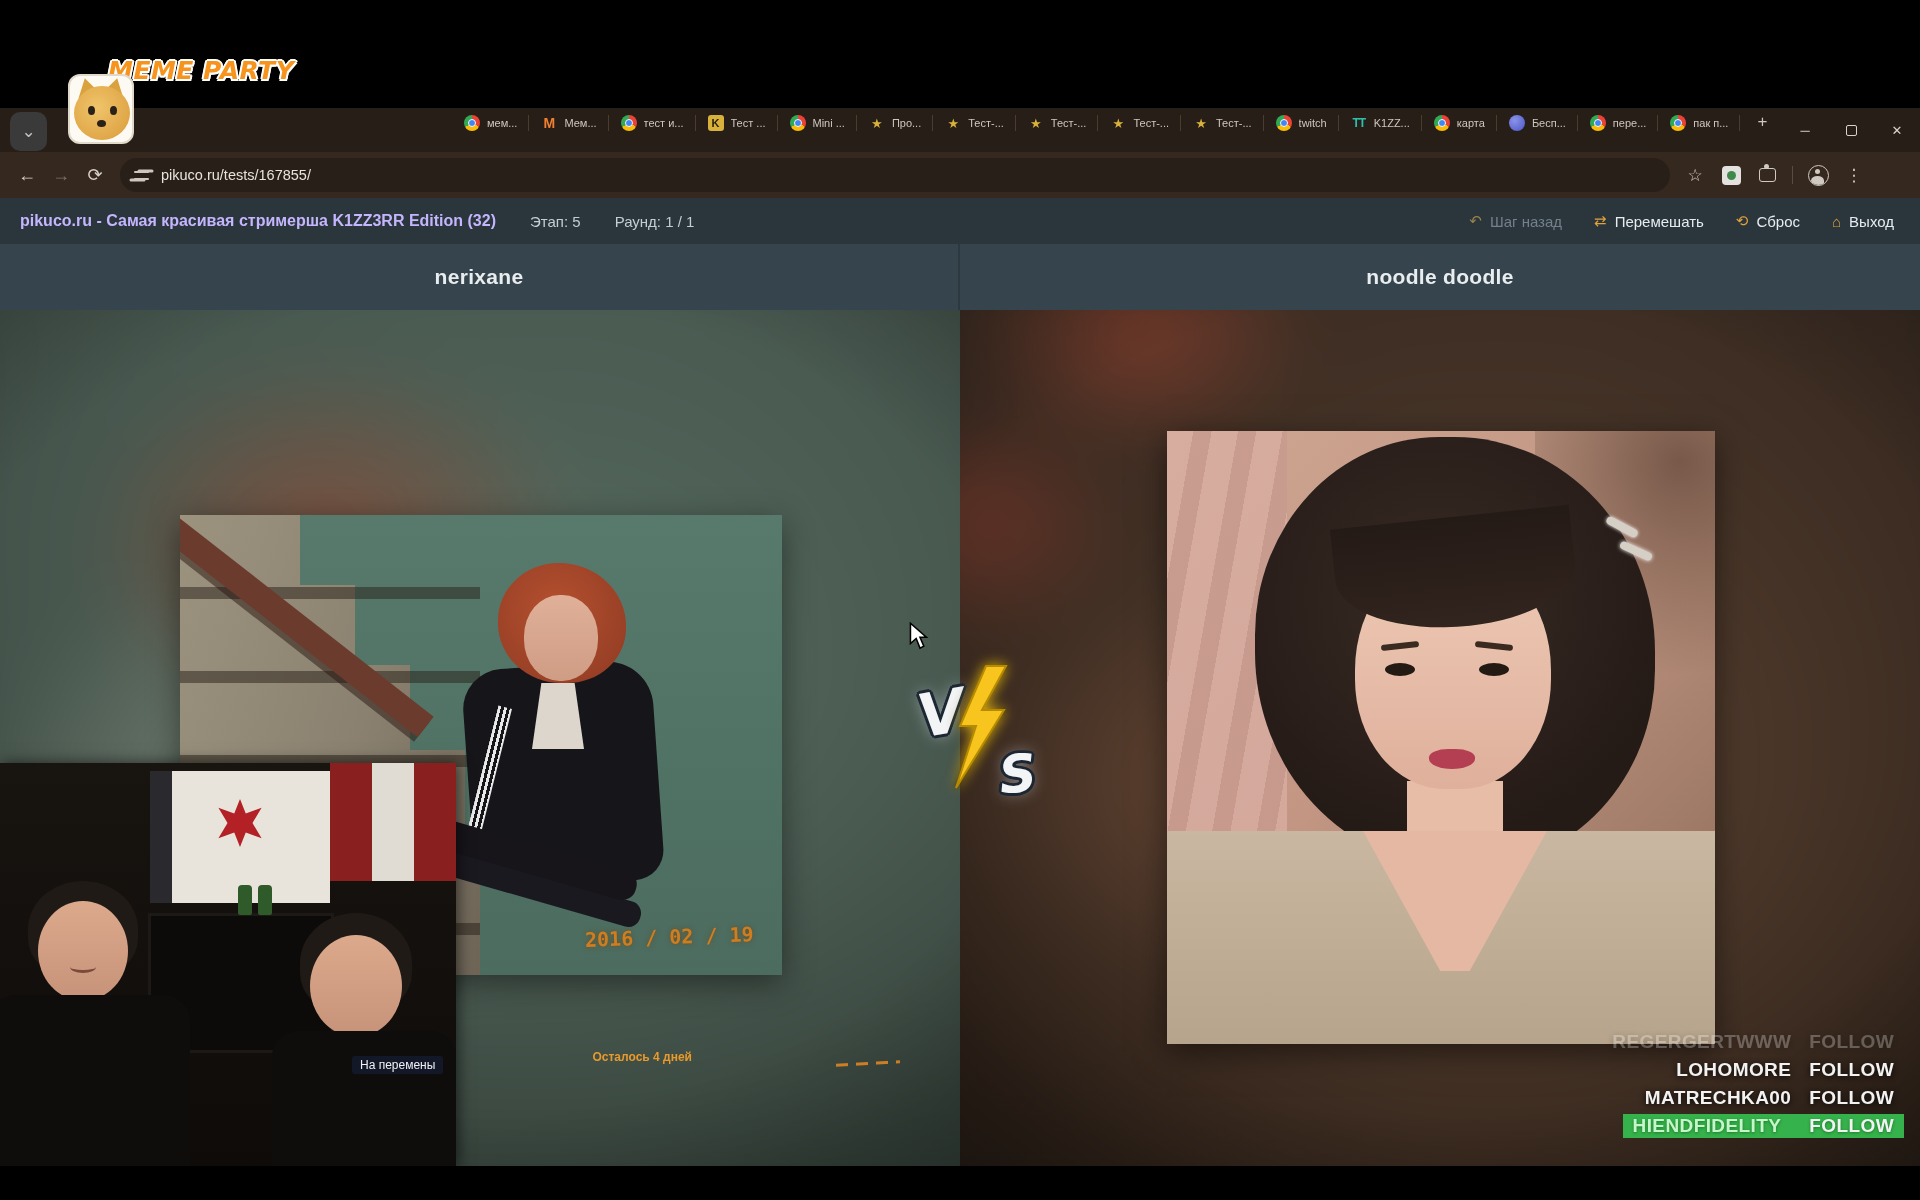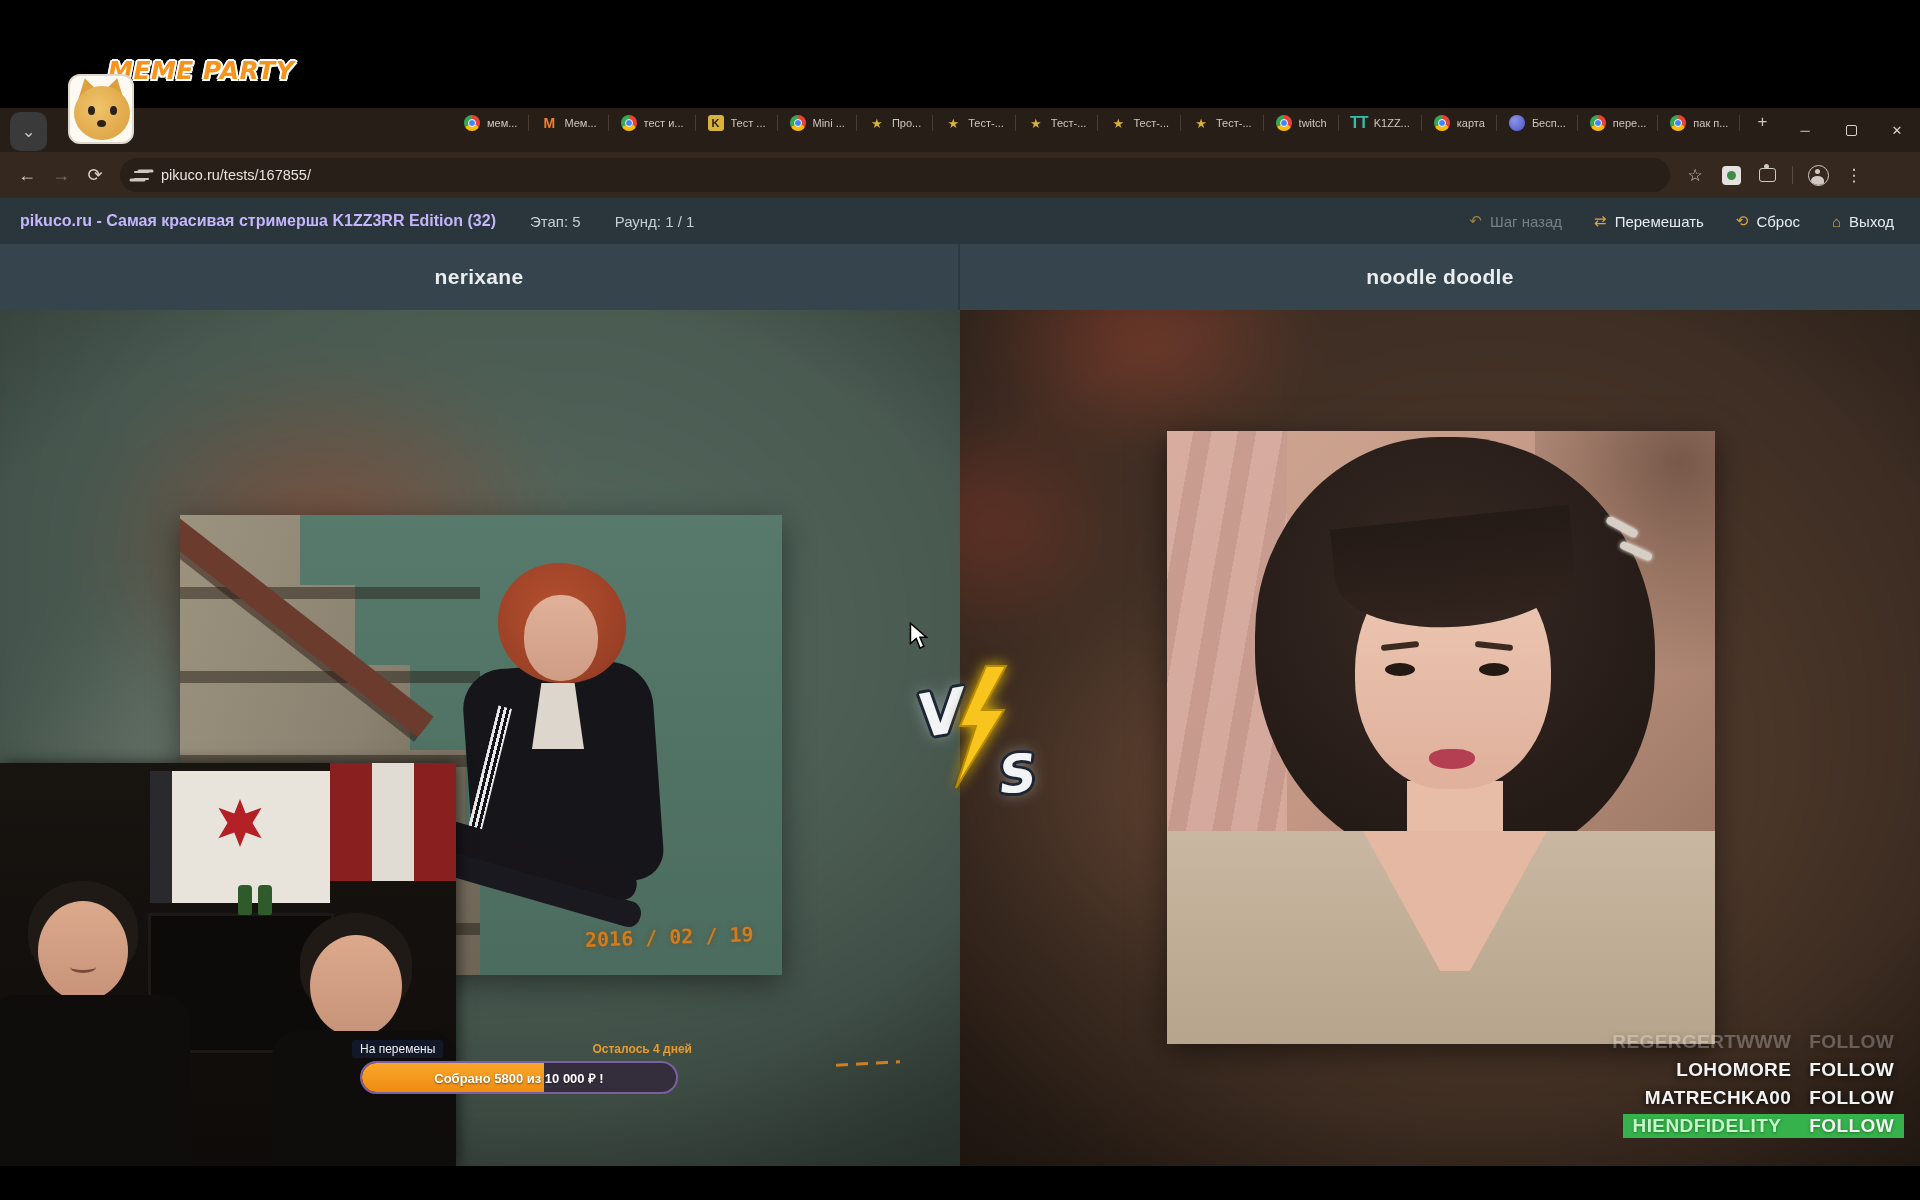--- a/index.html
+++ b/index.html
@@ -17,21 +17,21 @@
   .tab { display:flex; align-items:center; gap:7px; padding:0 12px; height:30px; position:relative; cursor:default; }
   .tab::after { content:''; position:absolute; right:0; top:7px; width:1px; height:16px; background:#4a3c30; }
   .tab:last-of-type::after { display:none; }
   .tab-label { font-size:11px; color:#cfc7bf; white-space:nowrap; max-width:48px; overflow:hidden; text-overflow:ellipsis; }
   .favicon { width:16px; height:16px; flex:0 0 16px; display:flex; align-items:center; justify-content:center; font-size:11px; }
   .fav-chrome { border-radius:50%; background:conic-gradient(#ea4335 0 33%, #fbbc05 0 66%, #34a853 0 100%); position:relative; }
   .fav-chrome::after { content:''; position:absolute; inset:4px; background:#4285f4; border:1.5px solid #f5f5f5; border-radius:50%; }
   .fav-m { color:#f08030; font-weight:bold; font-size:14px; }
   .fav-k { background:#d8b23a; color:#241c10; font-weight:bold; font-size:11px; border-radius:3px; }
   .fav-star { color:#d8b23a; font-size:13px; }
-  .fav-twitch { color:#2ec0ad; font-weight:bold; font-size:16px; letter-spacing:-1px; }
+  .fav-twitch { color:#2ec0ad; font-weight:bold; font-size:12px; letter-spacing:-1px; }
   .fav-blue { border-radius:50%; background:radial-gradient(circle at 35% 35%, #8a93e8, #4a55c8); }
   .newtab-btn { width:28px; height:28px; margin-left:8px; border-radius:50%; display:flex; align-items:center; justify-content:center; color:#cfc7bf; font-size:17px; }
   .win-controls { position:absolute; right:0; top:0; height:44px; display:flex; align-items:center; }
   .win-btn { width:46px; height:44px; display:flex; align-items:center; justify-content:center; color:#d8d2cc; font-size:13px; }
   .max-glyph { width:11px; height:11px; border:1.5px solid #d8d2cc; border-radius:2px; }
 
   
   .urlbar { position:absolute; left:0; top:152px; width:1920px; height:46px; background:#35281e; display:flex; align-items:center; padding:0 10px; z-index:10; }
   .navbtn { width:34px; height:34px; border-radius:50%; display:flex; align-items:center; justify-content:center; font-size:18px; color:#d6cfc8; }
   .navbtn.dim { color:#7c7168; }
@@ -128,21 +128,21 @@
   .b1 { left:238px; } .b2 { left:258px; }
   .guy { position:absolute; }
   .guy-head { position:absolute; border-radius:50%; background:linear-gradient(#dca98c, #c6937a); }
   .guy-hair { position:absolute; border-radius:50% 50% 40% 40%; background:#201a16; }
   .guy-body { position:absolute; background:#0f0d0c; border-radius:26px 26px 0 0; }
   .smile { position:absolute; width:26px; height:12px; border-bottom:3px solid #7a4a3a; border-radius:50%; }
 
   
   .donation { position:absolute; left:352px; top:1040px; z-index:40; width:340px; }
   .don-top { display:flex; justify-content:space-between; align-items:center; margin-bottom:3px; }
-  .don-goal { font-size:12px; color:#f0f0f4; background:rgba(22,34,64,.55); padding:2px 8px; border-radius:3px; }
+  .don-goal { font-size:12px; color:#f0f0f4; background:rgba(22,34,64,.55); padding:2px 8px; border-radius:3px;margin-top:16px; }
   .don-time { font-size:12px; font-weight:bold; color:#e89a2b; }
   .don-bar { position:relative; width:318px; height:33px; margin-left:8px; background:#342e3c; border:2px solid #7b5fa0; border-radius:17px; overflow:hidden; }
   .don-fill { position:absolute; left:0; top:0; bottom:0; background:linear-gradient(#f9a62a, #ef8c12); border-radius:15px 0 0 15px; }
   .don-text { position:absolute; inset:0; display:flex; align-items:center; justify-content:center; font-size:13px; font-weight:bold; color:#fff; text-shadow:0 1px 2px rgba(0,0,0,.5); }
   .scribble { position:absolute; left:836px; top:1062px; width:64px; height:3px; z-index:40;
     background:repeating-linear-gradient(90deg, #e8891f 0 12px, transparent 12px 20px); transform:rotate(-3deg); opacity:.85; }
 
   
   .vs-badge { position:absolute; left:918px; top:672px; width:118px; height:134px; z-index:30; }
   .vs-letter { position:absolute; font-weight:900; font-style:italic; color:#f2f4f6; font-family:"DejaVu Sans", sans-serif;
@@ -385,24 +385,20 @@
     <polygon points="34,2 8,62 24,62 4,124 52,46 30,46 54,2" fill="#f7c51e" stroke="#b88a00" stroke-width="2"></polygon>
   </svg>
   <span class="vs-letter vs-s">S</span>
 </div>
 
 <div class="donation">
   <div class="don-top">
     <span class="don-goal">На перемены</span>
     <span class="don-time">Осталось 4 дней</span>
   </div>
-  <div class="don-bar">
-    <div class="don-fill" id="don-fill" style="width: 58%;"></div>
-    <div class="don-text">Собрано 5800 из 10 000 ₽ !</div>
-  </div>
 </div>
 <div class="scribble"></div>
 
 <div class="follow-feed">
     <div class="follow-row faded">
       <span class="fuser">REGERGERTWWW</span>
       <span>FOLLOW</span>
     </div>
     <div class="follow-row normal">
       <span class="fuser">LOHOMORE</span>

